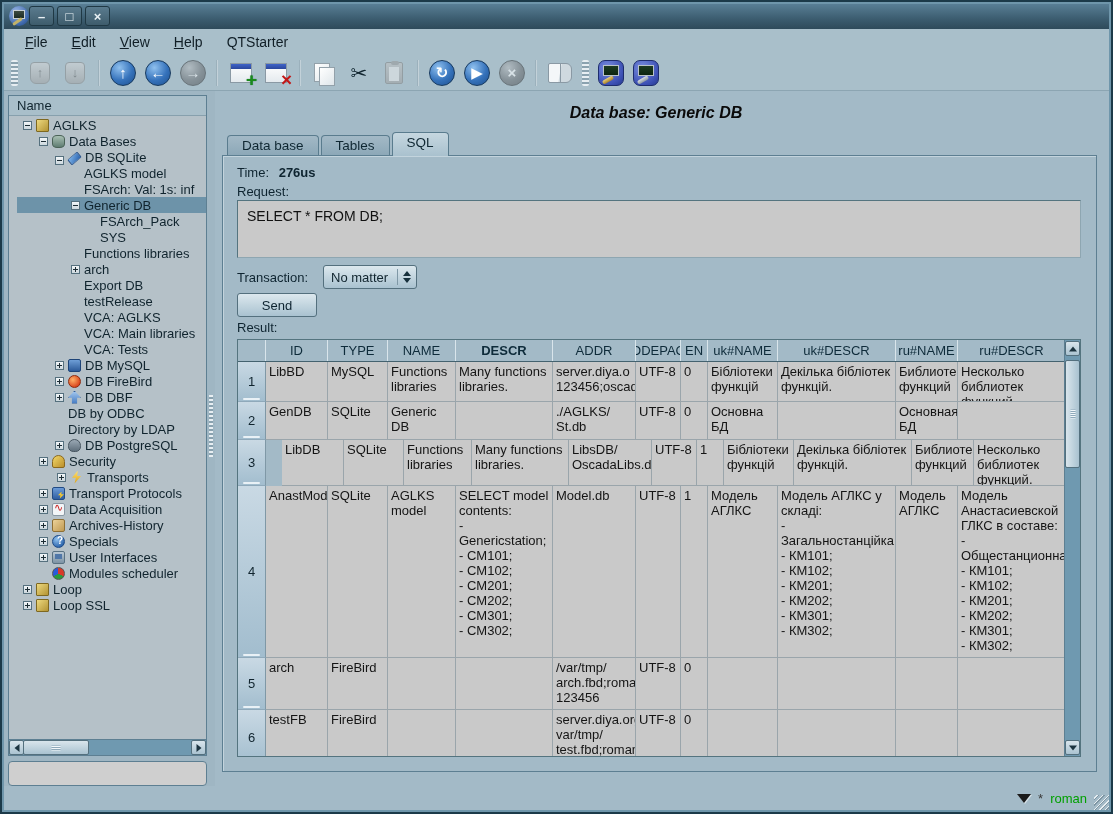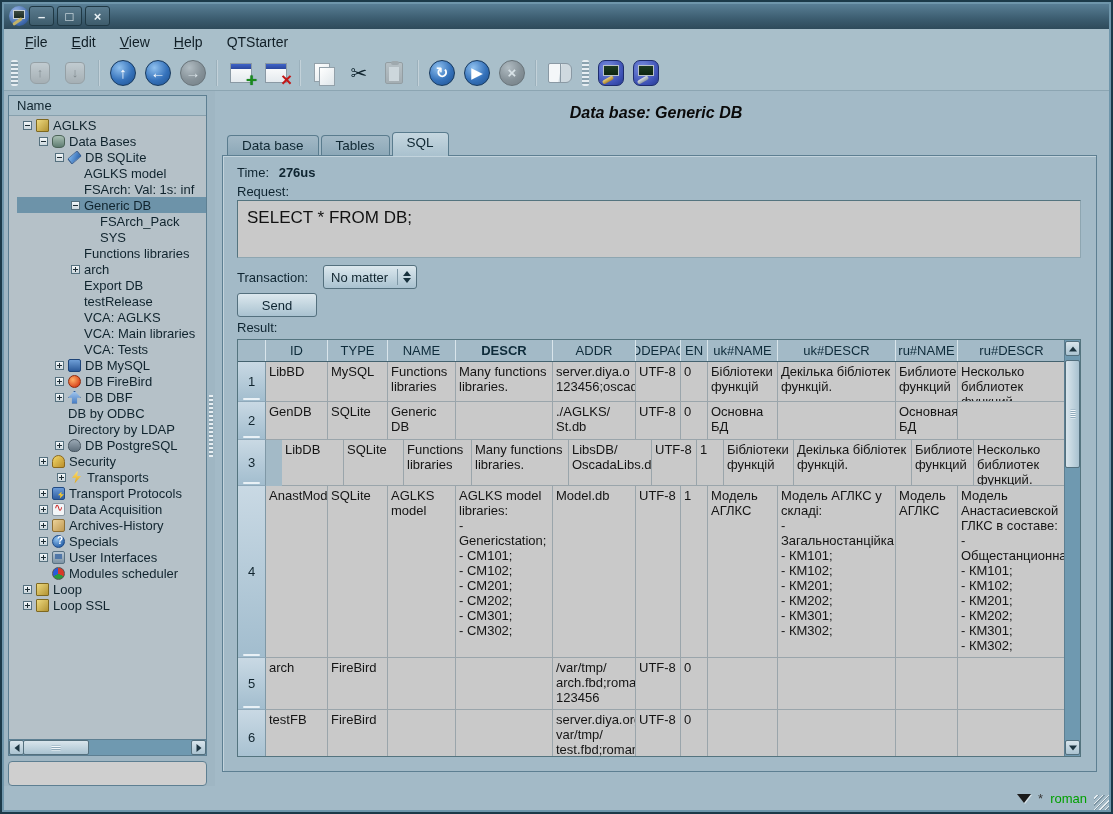--- a/index.html
+++ b/index.html
@@ -136,21 +136,21 @@
   .tab { height:21px; padding:2px 14px 0 14px; font-size:13.5px; color:#0f2732;
     background:linear-gradient(#a3b9c6,#8ba7b7); border:1px solid #5a7c8e; border-bottom:none;
     border-radius:4px 4px 0 0; margin-right:2px; }
   .tab.active { height:24px; background:linear-gradient(#c6d7e0,#a9c1ce); font-size:13.5px; position:relative; z-index:2; }
   .tabframe { position:absolute; left:222px; top:155px; width:875px; height:617px;
     border:1px solid #5d7f92; box-shadow:inset 1px 1px 0 #c3d4dd; background:#a3bac7; }
 
   .lbl { position:absolute; font-size:13px; color:#0e2430; }
   .sql-request { position:absolute; left:237px; top:200px; width:844px; height:58px;
     background:#c9c9c9; border:1px solid #54747f; border-right-color:#8ea6b1; border-bottom-color:#8ea6b1;
-    font-size:17px; padding:7px 9px; color:#111; white-space:pre; }
+    font-size:14px; padding:7px 9px; color:#111; white-space:pre; }
   .combo { position:absolute; left:323px; top:265px; width:94px; height:24px;
     background:linear-gradient(#dce8ee,#a9c2d0); border:1px solid #54707e; border-radius:3px;
     display:flex; align-items:center; }
   .combo-text { flex:1; padding-left:7px; font-size:13px; }
   .combo-div { width:1px; height:16px; background:#7f98a6; }
   .combo-arrows { width:18px; display:flex; flex-direction:column; align-items:center; justify-content:center; gap:2px; }
   .tri-up { width:0; height:0; border-left:4px solid transparent; border-right:4px solid transparent; border-bottom:5px solid #16303c; }
   .tri-down { width:0; height:0; border-left:4px solid transparent; border-right:4px solid transparent; border-top:5px solid #16303c; }
   .send-btn { position:absolute; left:237px; top:293px; width:80px; height:24px;
     background:linear-gradient(#dce8ee,#a9c2d0); border:1px solid #54707e; border-radius:3px;
@@ -274,21 +274,21 @@
       <div class="tree-item" data-name="tree-item-aglks" style="padding-left: 6px;">
         <span class="expander minus" data-name="collapse-icon"></span>
         <span class="tree-icon" data-name="station-icon"></span>
         <span class="tree-label" data-name="tree-item-label">AGLKS</span>
       </div>
       <div class="tree-item" data-name="tree-item-data-bases" style="padding-left: 22px;">
         <span class="expander minus" data-name="collapse-icon"></span>
         <span class="tree-icon" data-name="databases-icon"></span>
         <span class="tree-label" data-name="tree-item-label">Data Bases</span>
       </div>
-      <div class="tree-item" data-name="tree-item-db-sqlite" style="padding-left: 38px;">
+      <div class="tree-item" data-name="tree-item-db-sqlite" style="padding-left: 38px; align-items: flex-end;">
         <span class="expander minus" data-name="collapse-icon"></span>
         <span class="tree-icon" data-name="sqlite-icon"></span>
         <span class="tree-label" data-name="tree-item-label">DB SQLite</span>
       </div>
       <div class="tree-item" data-name="tree-item-aglks-model" style="padding-left: 54px;">
         <span data-name="tree-indent" style="width: 13px; flex: 0 0 13px;"></span>
         <span class="tree-label" data-name="tree-item-label">AGLKS model</span>
       </div>
       <div class="tree-item" data-name="tree-item-fsarch-val-1s-inf" style="padding-left: 54px;">
         <span data-name="tree-indent" style="width: 13px; flex: 0 0 13px;"></span>
@@ -519,21 +519,21 @@
         <div class="td" data-name="table-cell" style="width: 70px; height: 46px;">Бібліотеки функцій</div>
         <div class="td" data-name="table-cell" style="width: 118px; height: 46px;">Декілька бібліотек функцій.</div>
         <div class="td" data-name="table-cell" style="width: 62px; height: 46px;">Библиотеки функций</div>
         <div class="td" data-name="table-cell" style="width: 108px; height: 46px;">Несколько библиотек функций.</div>
       </div>
       <div class="trow" data-name="table-row" style="height: 172px;">
         <div class="td rownum" data-name="row-number" style="width: 28px; height: 172px;">4</div>
         <div class="td" data-name="table-cell" style="width: 62px; height: 172px;">AnastModel</div>
         <div class="td" data-name="table-cell" style="width: 60px; height: 172px;">SQLite</div>
         <div class="td" data-name="table-cell" style="width: 68px; height: 172px;">AGLKS model</div>
-        <div class="td" data-name="table-cell" style="width: 97px; height: 172px;">AGLKS model libraries:
+        <div class="td" data-name="table-cell" style="width: 97px; height: 172px;">SELECT model contents:
 - Genericstation;
 - CM101;
 - CM102;
 - CM201;
 - CM202;
 - CM301;
 - CM302;</div>
         <div class="td" data-name="table-cell" style="width: 83px; height: 172px;">Model.db</div>
         <div class="td" data-name="table-cell" style="width: 45px; height: 172px;">UTF-8</div>
         <div class="td" data-name="table-cell" style="width: 27px; height: 172px;">1</div>

